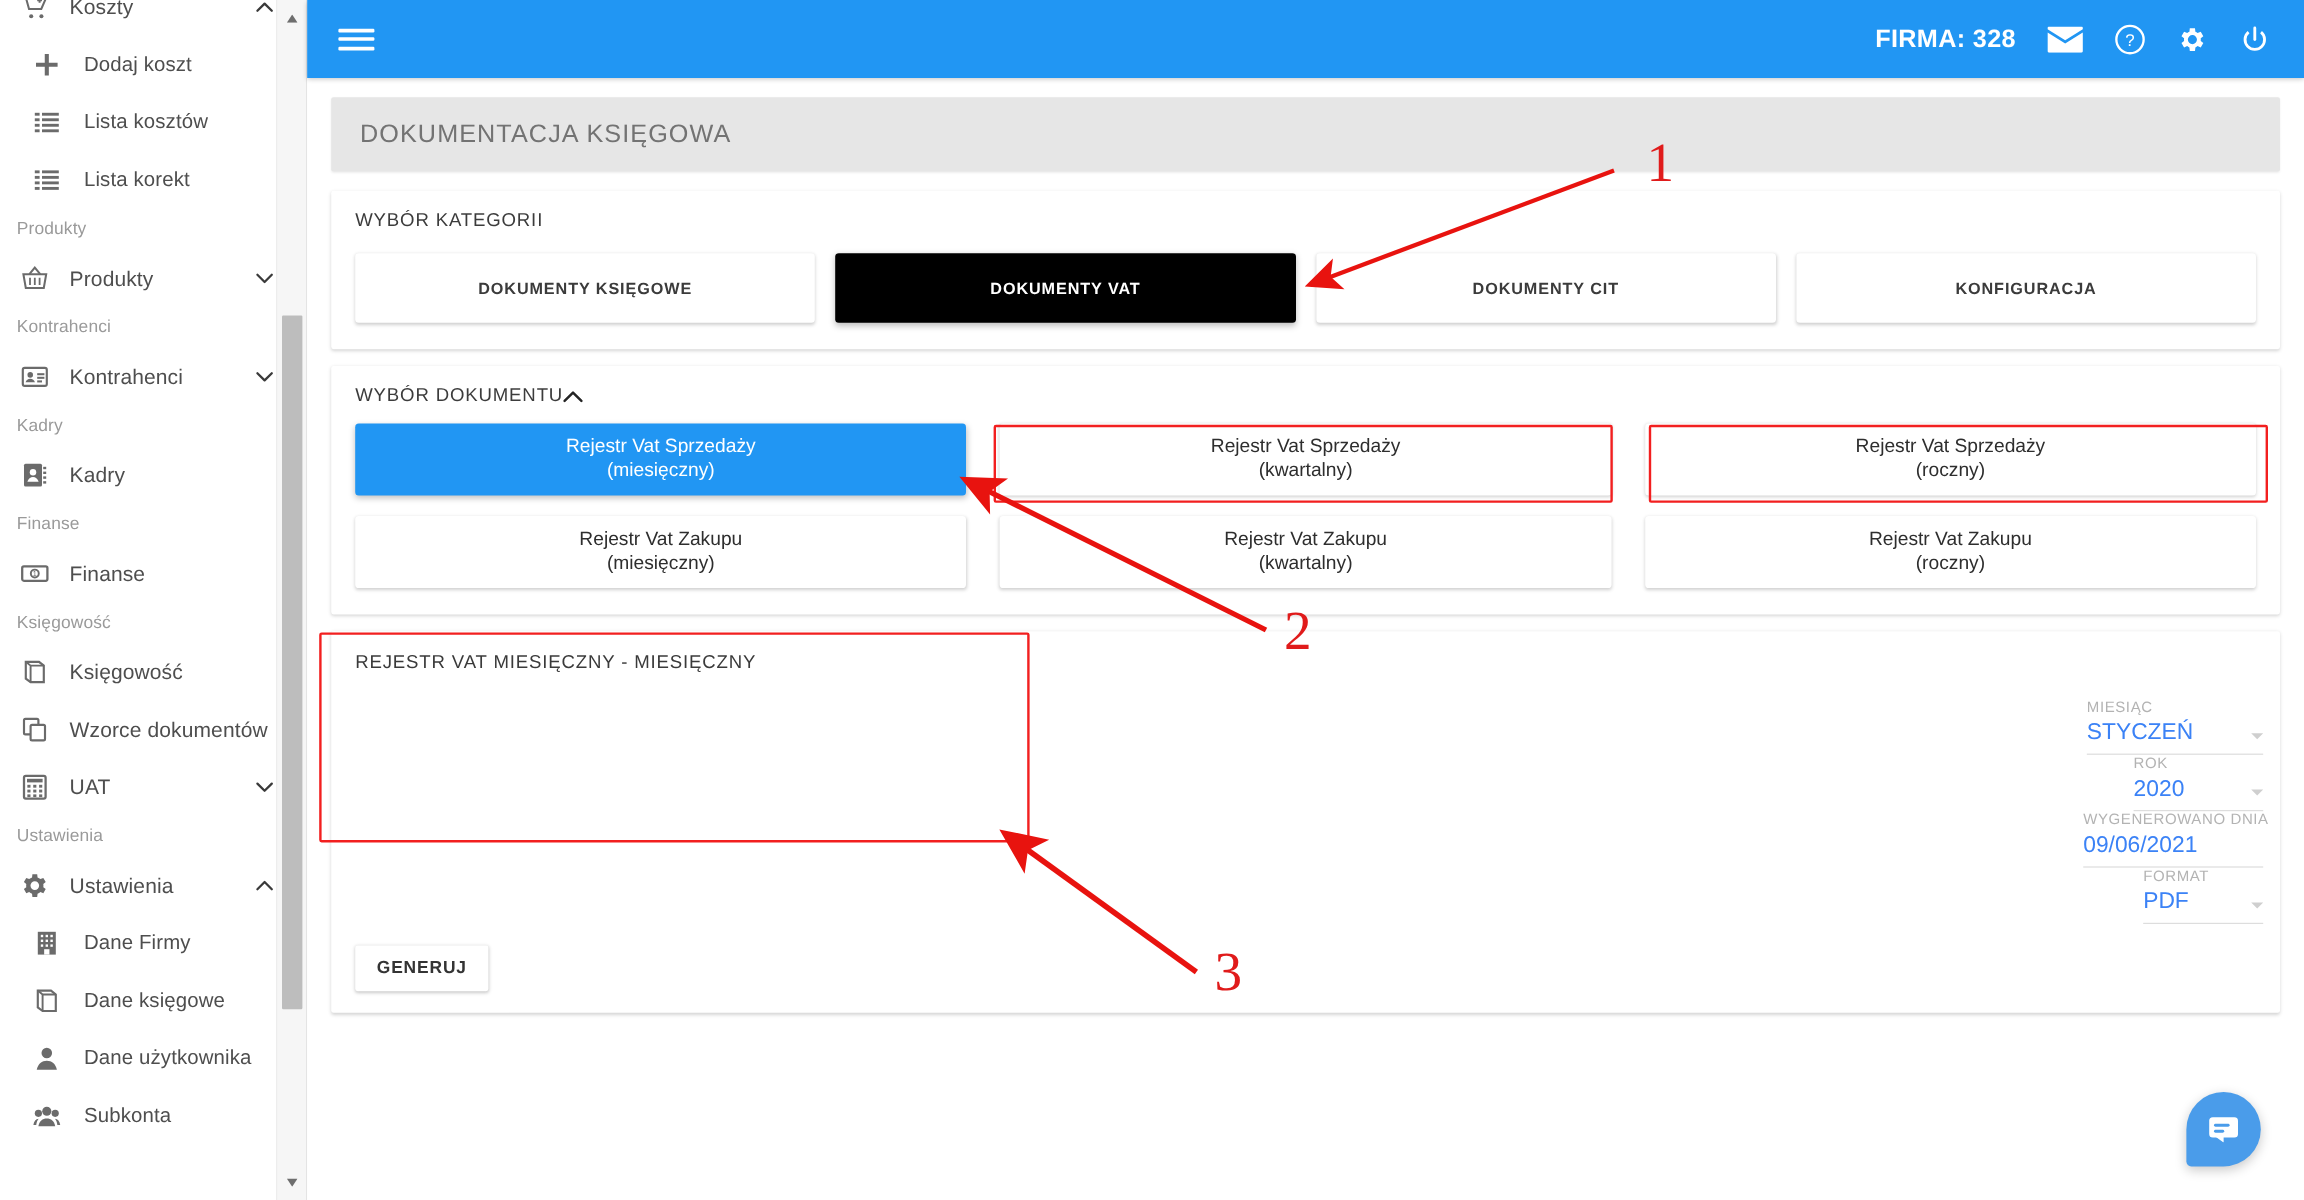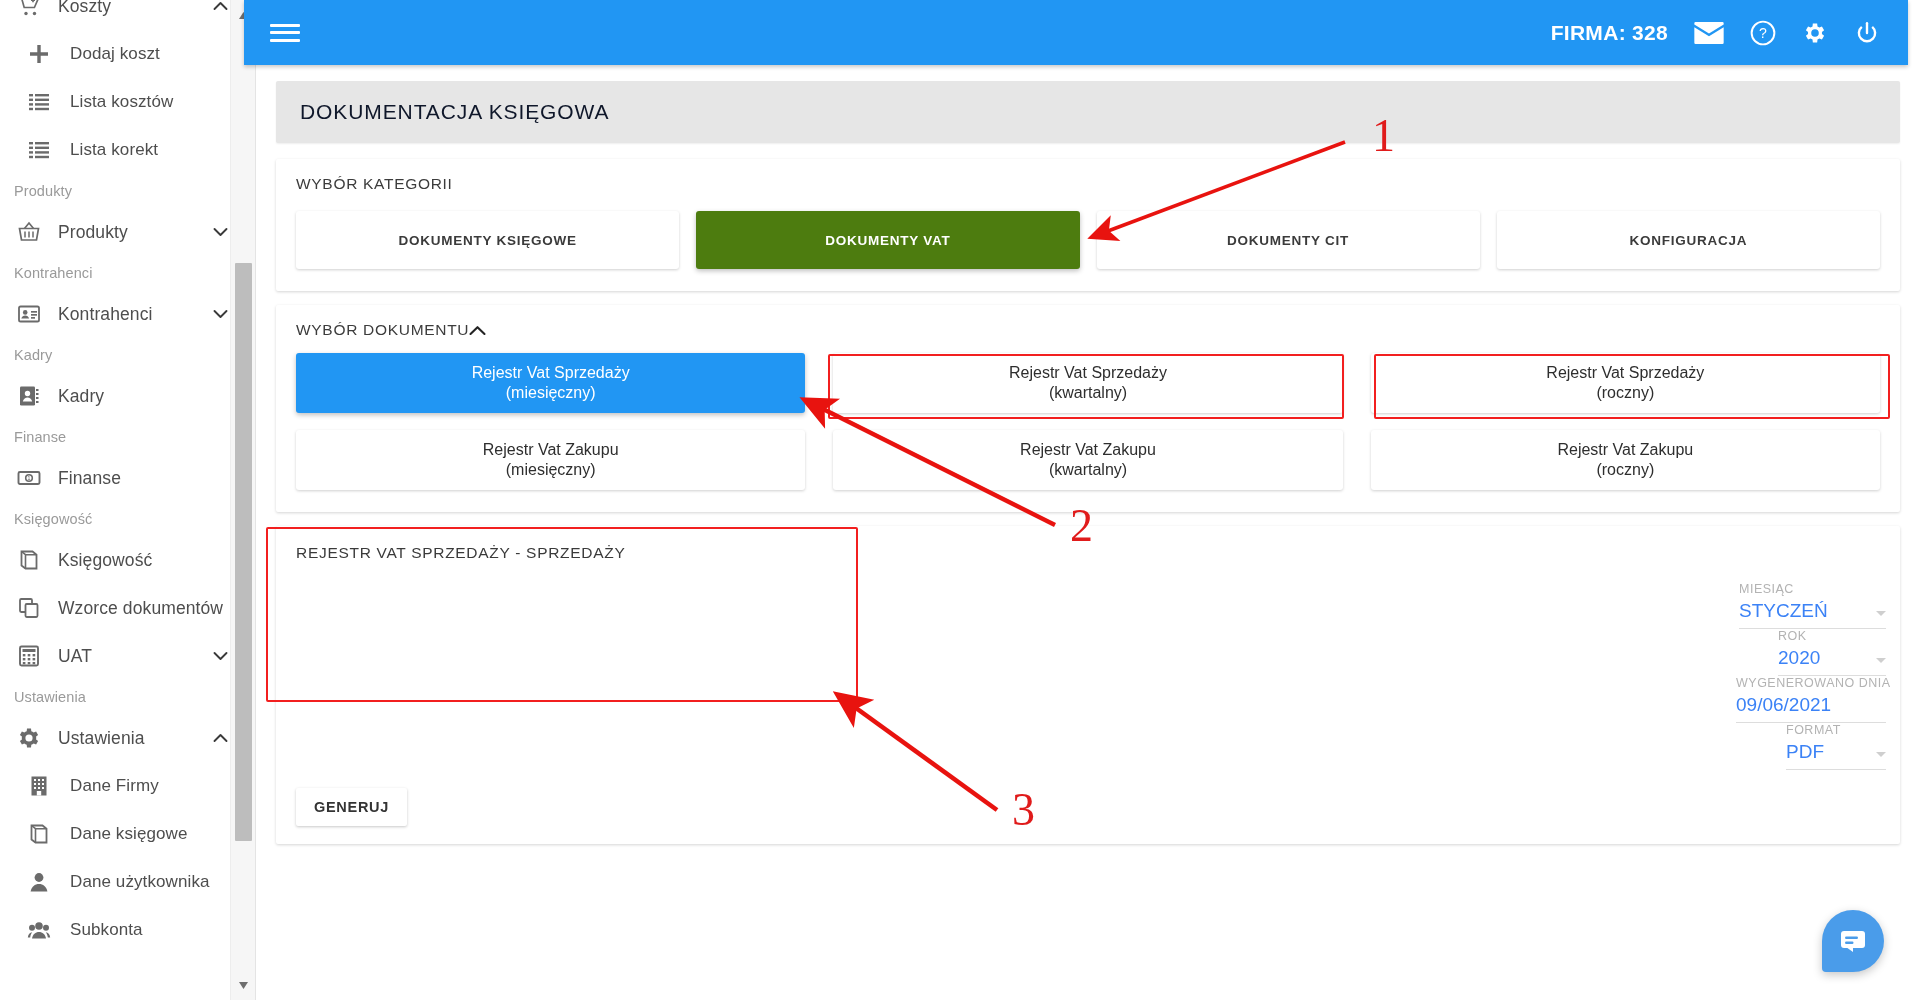--- a/index.html
+++ b/index.html
@@ -53,21 +53,21 @@
   }
   #sb-scroll .arrow.up { top: 4px; }
   #sb-scroll .arrow.down { bottom: 4px; }
   #sb-thumb {
     position: absolute; left: 4px; top: 263px; width: 17px; height: 578px;
     background: #bdbdbd; border-radius: 1px;
   }
 
   
   #topbar {
-    position: absolute; left: 244px; top: 0; width: 1664px; height: 65px;
+    position: absolute; left: 256px; top: 0; width: 1664px; height: 65px;
     background: #2196f3; display: flex; align-items: center;
     box-shadow: 0 2px 4px rgba(0,0,0,.22);
     z-index: 5;
   }
   #hamburger {
     width: 30px; height: 22px; margin-left: 26px; cursor: pointer;
     display: flex; flex-direction: column; justify-content: space-between;
     padding: 2px 0;
   }
   #hamburger span { display:block; height: 3px; background: #fff; border-radius: 1px; }
@@ -84,21 +84,21 @@
   }
   .page-pad { padding: 16px 20px 0 20px; }
 
   #page-title-bar {
     height: 62px; background: #e6e6e6; border-radius: 2px;
     display: flex; align-items: center; padding-left: 24px;
     box-shadow: 0 1px 2px rgba(0,0,0,.07);
     margin-bottom: 16px;
   }
   #page-title-bar .t {
-    font-size: 21px; color: #0f172a; letter-spacing: .9px;
+    font-size: 21px; color: #737373; letter-spacing: .9px;
   }
 
   .card {
     background: #fff; border-radius: 2px;
     box-shadow: 0 1px 3px rgba(0,0,0,.17);
     margin-bottom: 14px;
   }
   .card-head {
     display: flex; align-items: center; justify-content: flex-start;
     padding: 16px 22px 4px 20px;
@@ -112,21 +112,21 @@
     display: grid; grid-template-columns: repeat(4, 1fr);
     gap: 17px; padding: 14px 20px 22px 20px;
   }
   .cat-tile {
     height: 58px; border-radius: 3px; background: #fff;
     box-shadow: 0 1px 3px rgba(0,0,0,.19);
     display: flex; align-items: center; justify-content: center;
     cursor: pointer;
     font-size: 13.5px; color: #3b3b3b; letter-spacing: .75px; font-weight: 600;
   }
-  .cat-tile.active { background: #4d7c0f; color: #fff; box-shadow: 0 2px 5px rgba(0,0,0,.25); }
+  .cat-tile.active { background: #000000; color: #fff; box-shadow: 0 2px 5px rgba(0,0,0,.25); }
 
   .doc-grid {
     display: grid; grid-template-columns: repeat(3, 1fr);
     gap: 17px 28px; padding: 10px 20px 22px 20px;
   }
   .doc-tile {
     height: 60px; border-radius: 3px; background: #fff;
     box-shadow: 0 1px 3px rgba(0,0,0,.19);
     display: flex; flex-direction: column; align-items: center; justify-content: center;
     cursor: pointer; line-height: 1.28;
@@ -533,21 +533,21 @@
               <span>(kwartalny)</span>
             </div>
             <div class="doc-tile">
               <span>Rejestr Vat Zakupu</span>
               <span>(roczny)</span>
             </div>
           </div>
       </section>
 
       <section class="card" id="form-card">
-        <div class="ttl">REJESTR VAT SPRZEDAŻY - SPRZEDAŻY</div>
+        <div class="ttl">REJESTR VAT MIESIĘCZNY - MIESIĘCZNY</div>
         <div class="form-row" id="form-row">
             <div class="field f-miesiac">
               <div class="flabel">MIESIĄC</div>
               <div class="fval-wrap">
                 <div class="fval">STYCZEŃ</div>
                 <div class="fcaret"></div>
               </div>
             </div>
             <div class="field f-rok">
               <div class="flabel">ROK</div>

